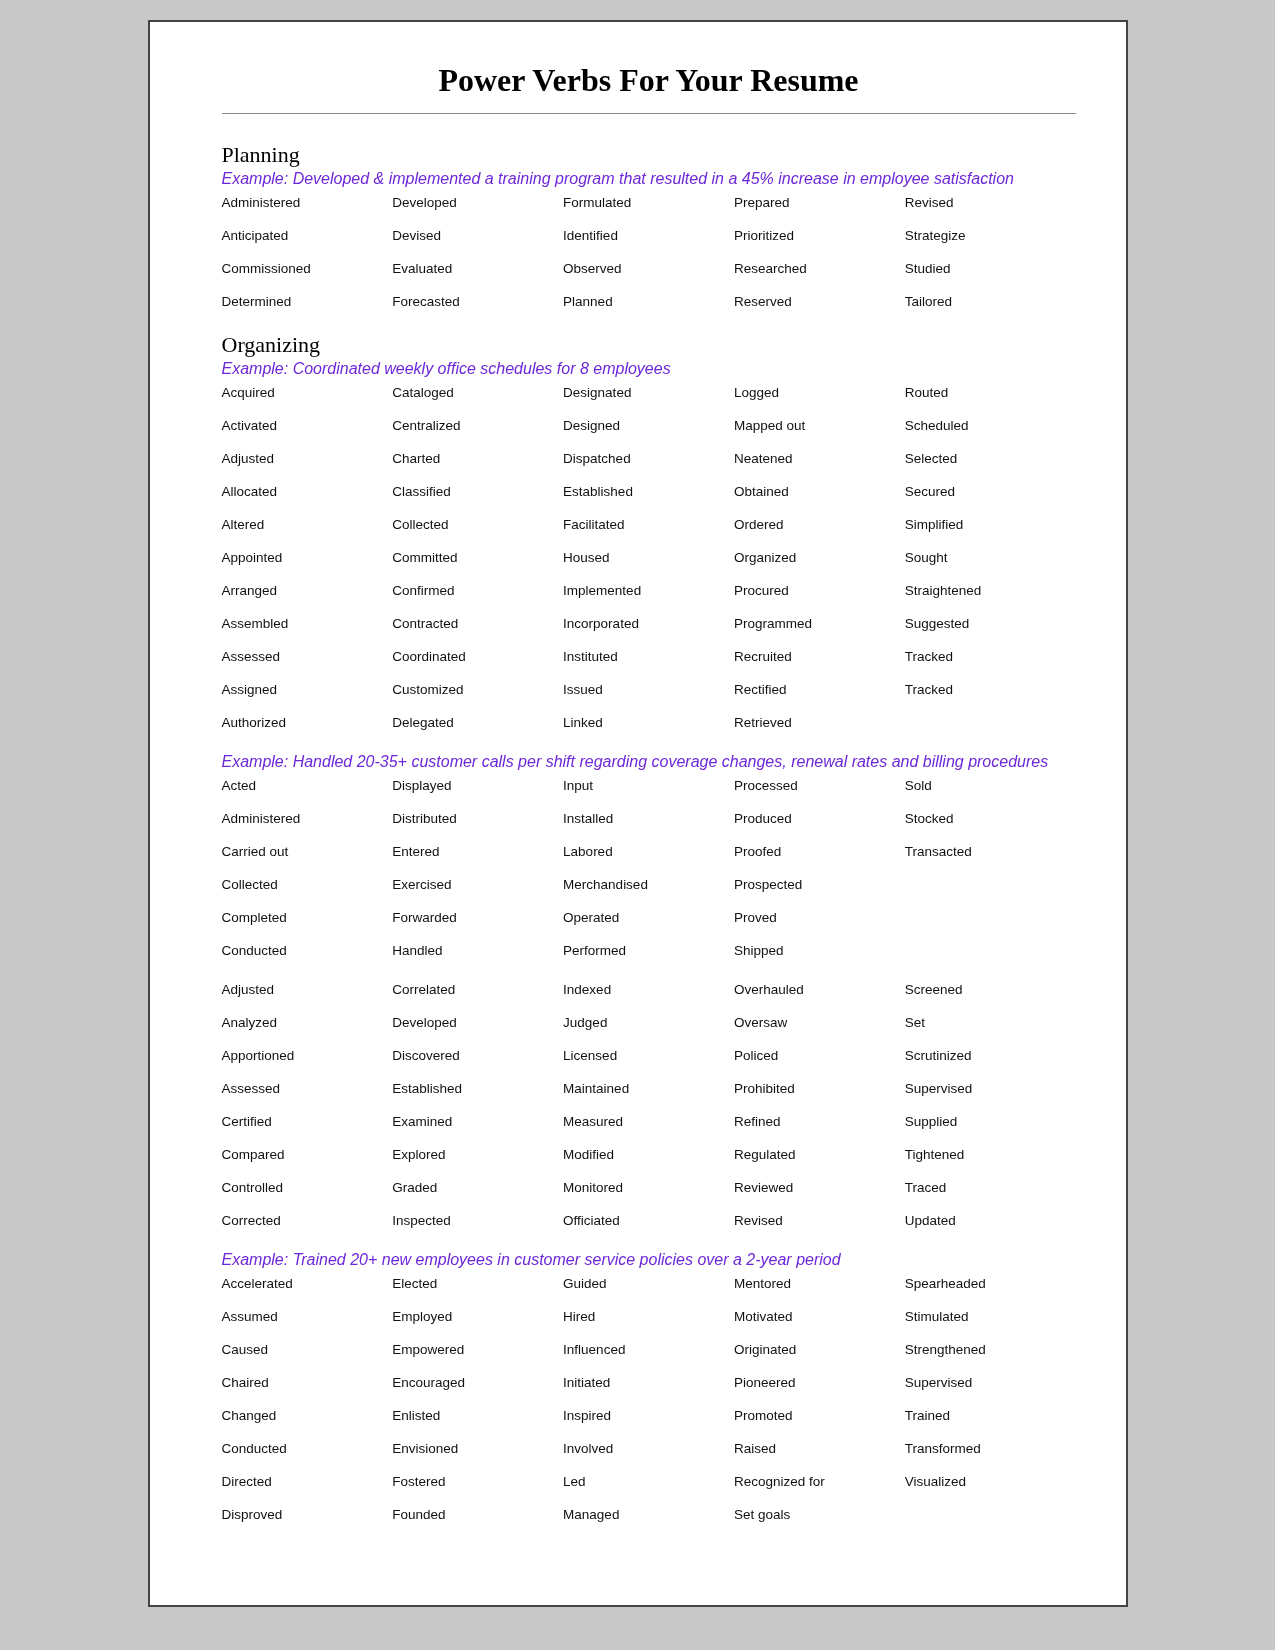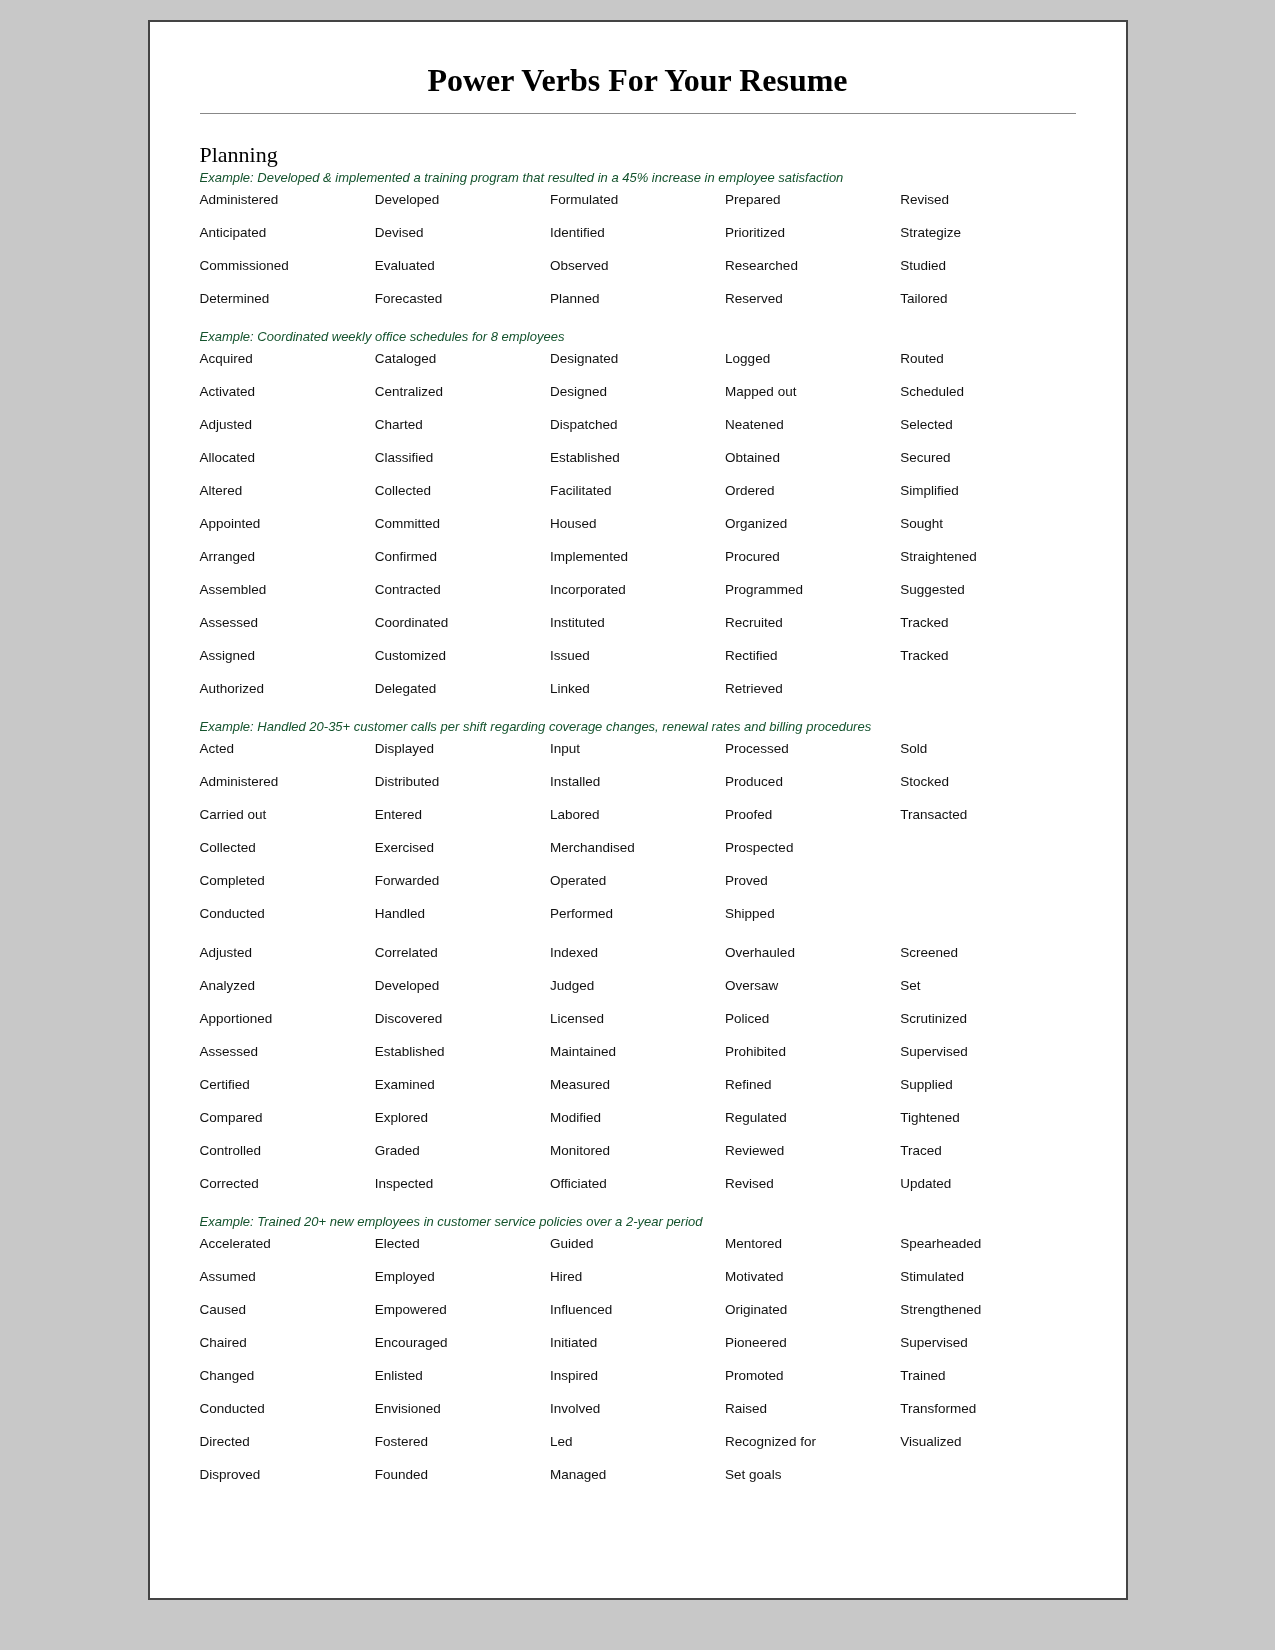--- a/index.html
+++ b/index.html
@@ -10,44 +10,44 @@
       align-items: flex-start;
       min-height: 100vh;
       padding: 20px;
       font-family: Georgia, 'Times New Roman', serif;
     }
     .page {
       background: #ffffff;
       width: 980px;
       min-height: 1580px;
       border: 2px solid #444;
-      padding: 40px 50px 60px 50px;
+      padding: 40px 50px 60px 72px;
     }
     .page-title {
       text-align: center;
       font-size: 32px;
       font-weight: bold;
       font-family: Georgia, serif;
       margin-bottom: 28px;
       border-bottom: 1px solid #888;
       padding-bottom: 14px;
     }
     .section {
       margin-bottom: 22px;
     }
     .section-title {
       font-size: 22px;
       font-weight: normal;
       font-family: Georgia, serif;
       margin-bottom: 2px;
     }
     .section-example {
-      font-size: 13px;
+      font-size: 16px;
       font-style: italic;
-      color: #14532d;
+      color: #6d28d9;
       margin-bottom: 6px;
       font-family: Arial, sans-serif;
     }
     .word-grid {
       display: grid;
       grid-template-columns: repeat(5, 1fr);
       gap: 16px 0px;
       font-size: 13.5px;
       font-family: Arial, sans-serif;
       color: #111;
@@ -84,20 +84,21 @@
           <span>Researched</span>
           <span>Studied</span>
           <span>Determined</span>
           <span>Forecasted</span>
           <span>Planned</span>
           <span>Reserved</span>
           <span>Tailored</span>
         </div>
       </div>
       <div class="section">
+        <div class="section-title">Organizing</div>
         <div class="section-example">Example: Coordinated weekly office schedules for 8 employees</div>
         <div class="word-grid">
           <span>Acquired</span>
           <span>Cataloged</span>
           <span>Designated</span>
           <span>Logged</span>
           <span>Routed</span>
           <span>Activated</span>
           <span>Centralized</span>
           <span>Designed</span>

